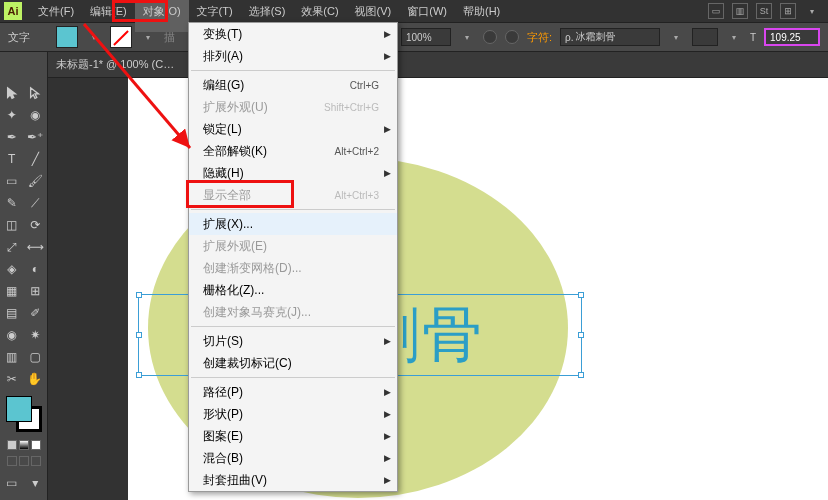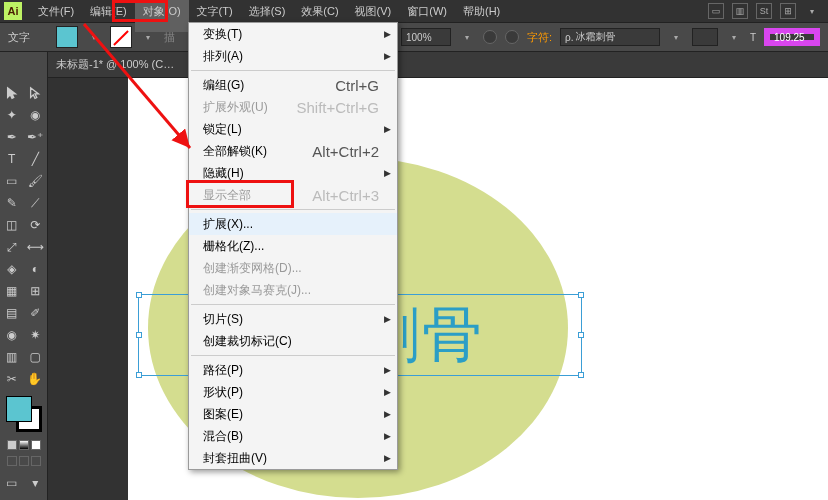--- a/index.html
+++ b/index.html
@@ -10,21 +10,21 @@
 .menu-item.active{background:#606060}
 .menubar-icons{margin-left:auto;display:flex;align-items:center;gap:8px;padding-right:8px;color:#aaa}
 .mb-ico{width:16px;height:16px;border:1px solid #666;display:flex;align-items:center;justify-content:center;font-size:9px}
 .optbar{height:30px;background:#494949;border-top:1px solid #222;border-bottom:1px solid #222;display:flex;align-items:center;padding:6px 8px;font-size:11px;color:#ccc;gap:8px}
 .swatch{width:22px;height:22px;background:#5bc5d0;border:1px solid #222}
 .swatch-none{width:22px;height:22px;background:#fff;border:1px solid #222;position:relative}
 .swatch-none::after{content:"";position:absolute;left:0;right:0;top:50%;border-top:2px solid red;transform:rotate(-45deg)}
 .dd{width:16px;height:16px;display:flex;align-items:center;justify-content:center;color:#aaa;font-size:8px}
 .zoom-box{width:50px;height:18px;background:#3a3a3a;border:1px solid #222;color:#ccc;font-size:10px;display:flex;align-items:center;padding:0 4px}
 .font-box{width:100px;height:18px;background:#3a3a3a;border:1px solid #222;color:#ccc;font-size:10px;display:flex;align-items:center;padding:0 4px}
-.num-box{width:56px;height:18px;background:#3a3a3a;border:6px solid #d946ef;color:#fff;font-size:10px;display:flex;align-items:center;padding:0 4px}
+.num-box{width:56px;height:18px;background:#3a3a3a;border:2px solid #d946ef;color:#fff;font-size:10px;display:flex;align-items:center;padding:0 4px}
 .char-label{color:#ff9a00;font-size:11px}
 .circle-btn{width:14px;height:14px;border-radius:50%;border:1px solid #666;background:#3a3a3a}
 .workspace{display:flex;height:448px;position:relative}
 .toolbar{width:48px;background:#494949;border-right:1px solid #222;display:flex;flex-direction:column;padding-top:30px}
 .tool-row{display:flex;height:22px}
 .tool{width:24px;height:22px;display:flex;align-items:center;justify-content:center;color:#ccc;font-size:12px}
 .tool svg{width:14px;height:14px;stroke:#ccc;fill:none;stroke-width:1.5}
 .color-block{width:36px;height:36px;margin:6px auto;position:relative}
 .fill-sq{position:absolute;width:26px;height:26px;background:#5bc5d0;border:1px solid #000;top:0;left:0}
 .stroke-sq{position:absolute;width:26px;height:26px;background:#fff;border:3px solid #000;bottom:0;right:0}
@@ -34,21 +34,21 @@
 .doc-tab{height:26px;background:#3a3a3a;border-bottom:1px solid #222;display:flex;align-items:center;padding-left:8px;font-size:11px;color:#ccc}
 .canvas{position:absolute;left:80px;top:26px;right:0;bottom:0;background:#fff}
 .oval{position:absolute;left:20px;top:80px;width:420px;height:340px;background:#d4dd8f;border-radius:50%}
 .text-obj{position:absolute;left:12px;top:218px;width:440px;height:78px;color:#2b9ec6;font-size:60px;font-weight:500;letter-spacing:2px;line-height:78px;text-align:center;font-family:"Microsoft YaHei"}
 .sel-box{position:absolute;left:10px;top:216px;width:444px;height:82px;border:1px solid #3b9ed6}
 .handle{position:absolute;width:6px;height:6px;background:#fff;border:1px solid #3b9ed6}
 .dropdown{position:absolute;left:188px;top:22px;width:210px;background:#f4f4f4;border:1px solid #9a9a9a;box-shadow:2px 2px 6px rgba(0,0,0,.4);font-size:12px;color:#000;z-index:50}
 .dmi{height:22px;display:flex;align-items:center;padding:0 18px 0 14px;position:relative}
 .dmi.disabled{color:#9a9a9a}
 .dmi.hover{background:#e6f1fb}
-.dmi .sc{margin-left:auto;font-size:15px;color:#555}
+.dmi .sc{margin-left:auto;font-size:10px;color:#555}
 .dmi.disabled .sc{color:#bbb}
 .dmi .arr{position:absolute;right:6px;font-size:9px;color:#333}
 .sep{height:1px;background:#ccc;margin:3px 2px}
 .red-box{position:absolute;border:3px solid #e11;z-index:60;pointer-events:none}
 .red-arrow{position:absolute;z-index:60;pointer-events:none}
 </style>
 </head>
 <body>
 
 <div class="menubar">
@@ -233,25 +233,28 @@
       <span class="arr">▶</span>
     </div>
     <div class="dmi disabled">
       <span>显示全部</span>
       <span class="sc">Alt+Ctrl+3</span>
     </div>
     <div class="sep"></div>
     <div class="dmi hover">
       <span>扩展(X)...</span>
     </div>
+    <div class="dmi disabled">
+      <span>扩展外观(E)</span>
+    </div>
+    <div class="dmi disabled">
+      <span>创建渐变网格(D)...</span>
+    </div>
     <div class="dmi">
       <span>栅格化(Z)...</span>
-    </div>
-    <div class="dmi disabled">
-      <span>创建渐变网格(D)...</span>
     </div>
     <div class="dmi disabled">
       <span>创建对象马赛克(J)...</span>
     </div>
     <div class="sep"></div>
     <div class="dmi">
       <span>切片(S)</span>
       <span class="arr">▶</span>
     </div>
     <div class="dmi">

